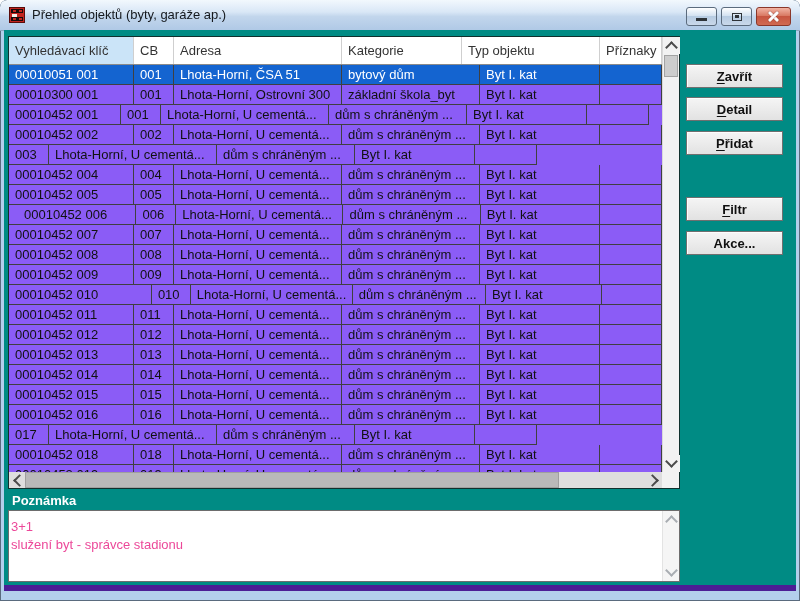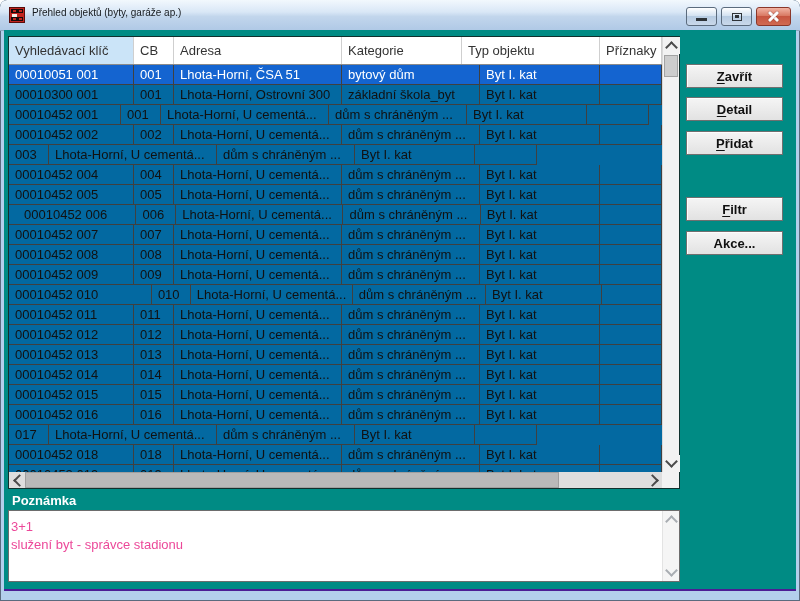--- a/index.html
+++ b/index.html
@@ -11,47 +11,47 @@
   .titlebar{position:absolute;left:0;top:0;width:800px;height:30px;
     background:linear-gradient(180deg,var(--titlebar-gradient-top,#f2f8fd) 0%,#d9e7f6 40%,
       #c2d6ec 55%,var(--titlebar-gradient-bottom,#b0c9e6) 100%);
     border-bottom:1px solid #8fa6c0;border-radius:7px 7px 0 0;}
   .app-icon{position:absolute;left:9px;top:7px;width:16px;height:16px;background:#c3241f;
     border:1px solid #5a0c0a;box-sizing:border-box;}
   .app-icon .bar{position:absolute;left:1px;right:1px;height:4px;background:#1a0a0a;}
   .app-icon .bar.t{top:1px}.app-icon .bar.b{bottom:1px}
   .app-icon .dot{position:absolute;width:3px;height:2px;background:#c3241f;top:1px;}
   .app-icon .mid{position:absolute;left:2px;top:6px;width:5px;height:4px;background:#f4efe9;}
-  .title-text{position:absolute;left:32px;top:7px;font-size:10px;color:#15191d;}
+  .title-text{position:absolute;left:32px;top:7px;font-size:13px;color:#15191d;}
   .winbtns{position:absolute;right:9px;top:7px;display:flex;gap:4px;}
   .wbtn{height:19px;border-radius:3px;border:1px solid #5b6b7d;box-sizing:border-box;
     background:linear-gradient(180deg,#ffffff,#d4e2f1 45%,#b7cce2 50%,#c9d8ea);
     display:flex;align-items:center;justify-content:center;position:relative;}
   .wbtn.min,.wbtn.max{width:31px}
   .wbtn.close{width:35px;border-color:#8a372a;
     background:linear-gradient(180deg,#f2b4a4,var(--close-button-red,#d97a64) 45%,#c75540 50%,#d06a52);}
   .g-min{width:11px;height:3px;background:#2e3338;margin-top:6px;}
   .g-max{width:10px;height:8px;border:1px solid #2e3338;box-sizing:border-box;position:relative;}
   .g-max:after{content:"";position:absolute;left:2px;top:1px;width:4px;height:3px;background:#2e3338;}
   .g-x{position:relative;width:13px;height:13px;}
   .g-x:before,.g-x:after{content:"";position:absolute;left:0;top:5px;width:13px;height:3px;
     background:#fdfdfd;border-radius:1px;box-shadow:0 0 1px #6b1d12;}
   .g-x:before{transform:rotate(45deg)}.g-x:after{transform:rotate(-45deg)}
   
   .client{position:absolute;left:4px;right:4px;top:30px;bottom:10px;
-    background:var(--client-bg,#008b84);border-bottom:2px solid #4c1d95;}
+    background:var(--client-bg,#008b84);border-bottom:6px solid #4c1d95;}
   
   .panel{position:absolute;left:4px;top:6px;width:672px;height:453px;background:#fff;
     border:1px solid #10302d;box-sizing:border-box;}
   .grid{position:absolute;left:0;top:0;right:17px;bottom:16px;overflow:hidden;background:#fff;}
   .thead{display:flex;height:27px;border-bottom:1px solid #8a8a8a;background:#fff;}
   .hcell{box-sizing:border-box;height:27px;padding:6px 2px 0 6px;font-size:13px;color:#333;
     border-right:1px solid #cfcfcf;white-space:nowrap;overflow:hidden;}
   .hcell.sorted{background:var(--sorted-header-bg,#cbe4f8);}
-  .trow{display:flex;height:20px;background:#0369a1;}
+  .trow{display:flex;height:20px;background:#8b5cf6;}
   .trow.selected{background:var(--selection-bg,#1464d0);}
   .tcell{box-sizing:border-box;height:20px;line-height:19px;font-size:13px;color:#111;
     padding-left:6px;border-right:1px solid #404040;border-bottom:1px solid #404040;
     white-space:nowrap;overflow:hidden;}
   .trow.selected .tcell{color:var(--selection-text,#ffffff);}
   
   .vscroll{position:absolute;top:0;right:0;width:17px;bottom:16px;background:#f2f2f2;
     border-left:1px solid #d9d9d9;box-sizing:border-box;}
   .sbtn{position:absolute;left:0;width:17px;height:17px;display:flex;align-items:center;
     justify-content:center;background:#f2f2f2;}

